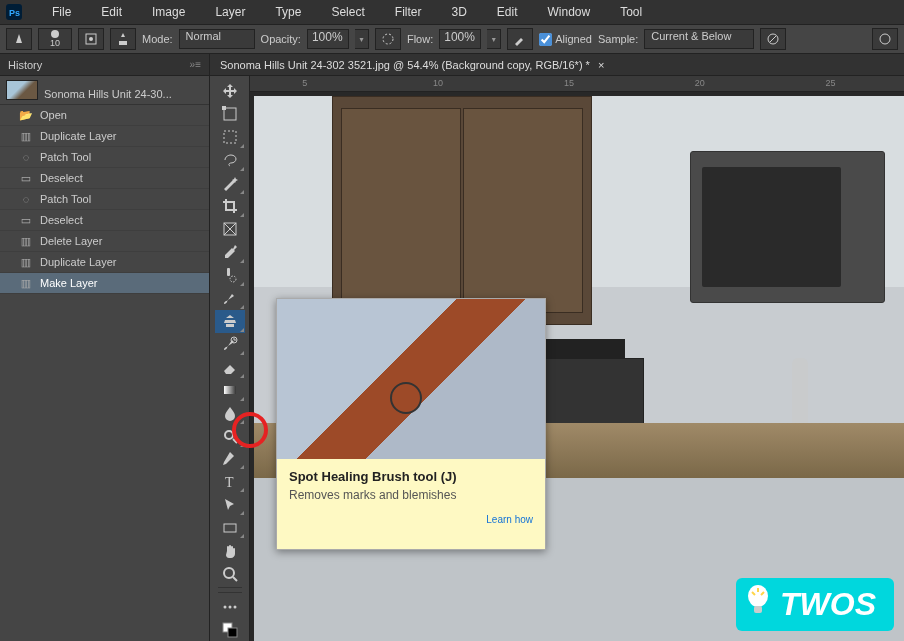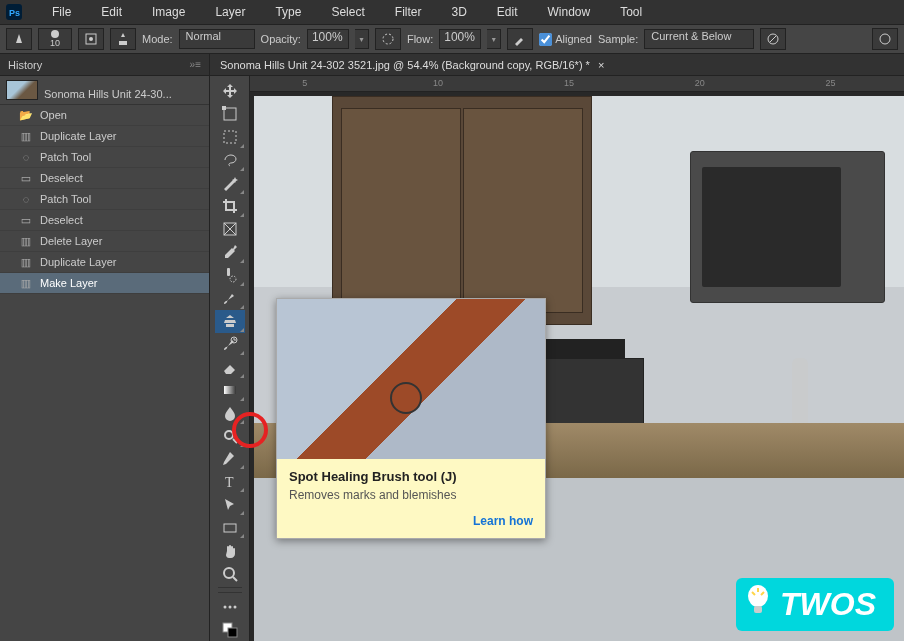--- a/index.html
+++ b/index.html
@@ -59,21 +59,21 @@
 .counter { position:absolute; top:60%; left:0; right:0; height:10%; background:linear-gradient(#a08a68,#7a6848); }
 
 .red-circle { position: absolute; left: 22px; top: 358px; width: 36px; height: 36px; border: 4px solid #e62222; border-radius: 50%; z-index: 30; pointer-events: none; }
 
 .tooltip { position: absolute; left: 66px; top: 244px; width: 270px; background: #fef9c3; color: #222; border: 1px solid #aaa; box-shadow: 0 2px 8px rgba(0,0,0,.4); z-index: 40; }
 .tooltip .tt-img { width: 100%; height: 160px; background: linear-gradient(135deg, #b8c5d4 0 42%, #9d4a28 42% 58%, #aeb9c8 58% 100%); position: relative; }
 .tooltip .tt-img .ring { position:absolute; left:42%; top:52%; width:32px; height:32px; border:2px solid #333; border-radius:50%; }
 .tooltip .tt-body { padding: 10px 12px 8px; }
 .tooltip .tt-title { font-weight: 600; font-size: 13px; color: #222; margin-bottom: 4px; }
 .tooltip .tt-desc { font-size: 12px; color: #555; }
-.tooltip .tt-link { text-align: right; padding: 4px 12px 10px; color: #1473d6; font-weight: 700; font-size: 12px; }
+.tooltip .tt-link { text-align: right; padding: 4px 12px 24px; color: #1473d6; font-weight: 400; font-size: 10px; }
 
 .twos-badge { position:absolute; right:10px; bottom:10px; background:#00d7dd; color:#fff; font-weight:800; font-size:32px; padding:8px 18px 8px 44px; border-radius:6px; font-style:italic; z-index:50; }
 .twos-badge .bulb { position:absolute; left:8px; top:6px; width:28px; height:32px; }
 </style>
 </head>
 <body>
 
 <div class="menubar">
   <span class="logo">
     <svg viewBox="0 0 16 16">

